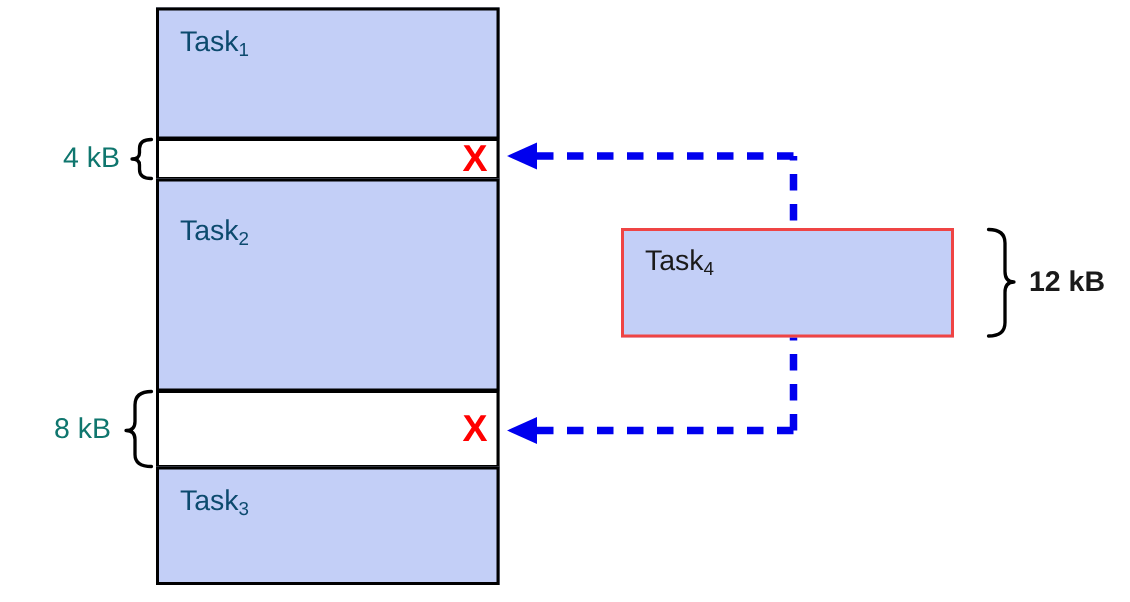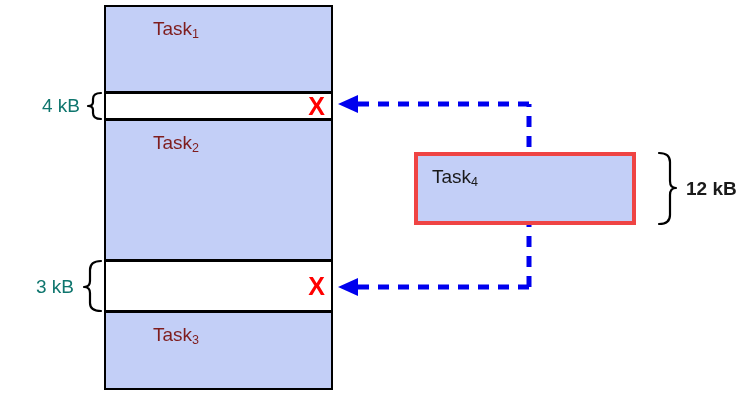--- a/index.html
+++ b/index.html
@@ -49,24 +49,23 @@
     background: #ffffff;
     border-top: 2px solid #000000;
     border-bottom: 2px solid #000000;
     border-left: 2px solid #000000;
     border-right: 2px solid #000000;
   }
   .block-label {
     position: absolute;
     left: 14px;
     font-size: 19px;
-    color: #7f1d1d;
+    color: #0c4a6e;
     line-height: 1;
     white-space: nowrap;
-    margin-left: 33px;
   }
   .block-label sub {
     font-size: 0.66em;
     vertical-align: baseline;
     position: relative;
     bottom: -0.26em;
   }
   
   .size-label {
     position: absolute;
@@ -85,21 +84,21 @@
     line-height: 1;
   }
   
   .task4-box {
     position: absolute;
     left: 414px;
     top: 152px;
     width: 222px;
     height: 73px;
     background: #c3cff7;
-    border: 4px solid #ef4444;
+    border: 2px solid #ef4444;
     box-sizing: border-box;
     z-index: 5;
   }
   .task4-label {
     position: absolute;
     left: 14px;
     top: 11px;
     font-size: 19px;
     color: #1a1a1a;
     line-height: 1;
@@ -152,21 +151,21 @@
     <span class="block-label" style="top:12px;">
       <span>Task</span><sub>1</sub>
     </span>
   </div>
 
   <div class="mem-gap" style="top:92px; height:28px; z-index:3;">
     <span class="x-mark" style="right:6px; top:0px;">X</span>
   </div>
 
   <div class="mem-block" style="top:119px; height:142px; z-index:3;">
-    <span class="block-label" style="top:12px;text-align:center;">
+    <span class="block-label" style="top:24px;text-align:center;">
       <span>Task</span><sub>2</sub>
     </span>
   </div>
 
   <div class="mem-gap" style="top:260px; height:52px; z-index:3;">
     <span class="x-mark" style="right:6px; top:12px;">X</span>
   </div>
 
   <div class="mem-block" style="top:311px; height:79px; z-index:3;">
     <span class="block-label" style="top:12px;text-align:right;">
@@ -184,21 +183,21 @@
       <path d="M 101 261 Q 90 261 90 270 L 90 281 Q 90 287 84 287 Q 90 287 90 293 L 90 303 Q 90 311 101 311"></path>
     </g>
 
     <g stroke="#000000" stroke-width="2.2" fill="none" stroke-linecap="round" stroke-linejoin="round">
       <path d="M 659 153 Q 670 153 670 162 L 670 181 Q 670 188 676 188 Q 670 188 670 195 L 670 215 Q 670 224 659 224"></path>
     </g>
   </svg>
 
   <div class="size-label" style="left:0px; top:95px; width:80px;">4 kB</div>
 
-  <div class="size-label" style="left:0px; top:276px; width:74px;">3 kB</div>
+  <div class="size-label" style="left:0px; top:276px; width:74px;">8 kB</div>
 
   <div class="task4-box">
     <span class="task4-label">
       <span>Task</span><sub>4</sub>
     </span>
   </div>
 
   <div class="right-size-label" style="left:686px; top:178px;font-weight:bold;">12 kB</div>
 
 </div>

